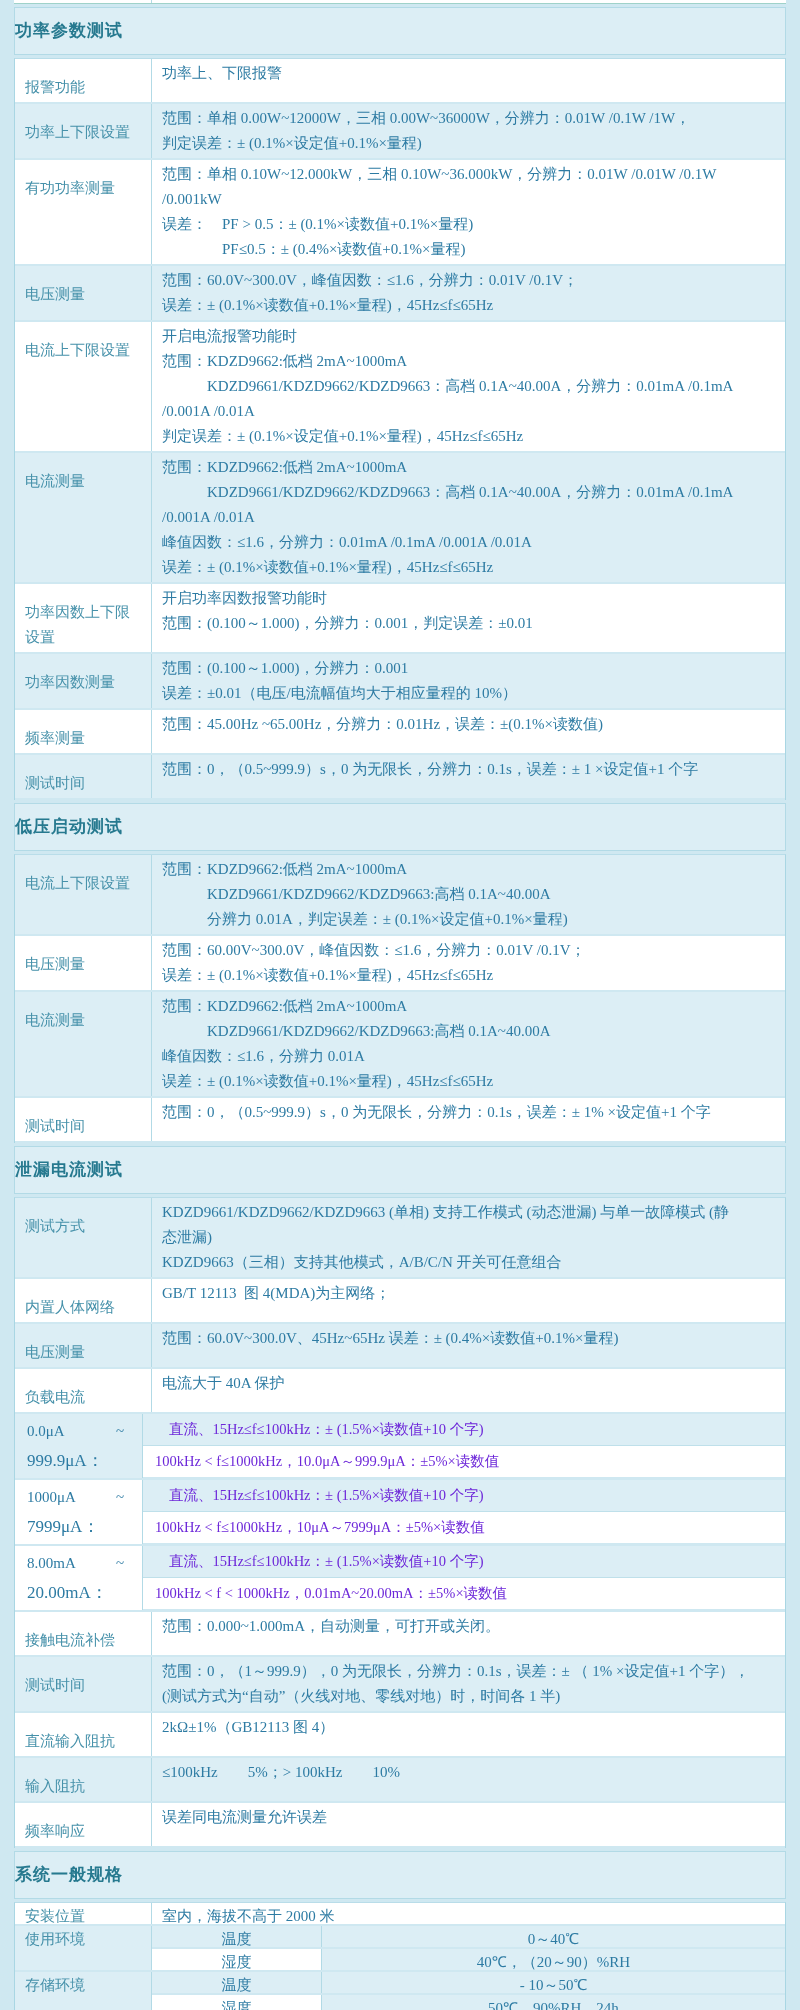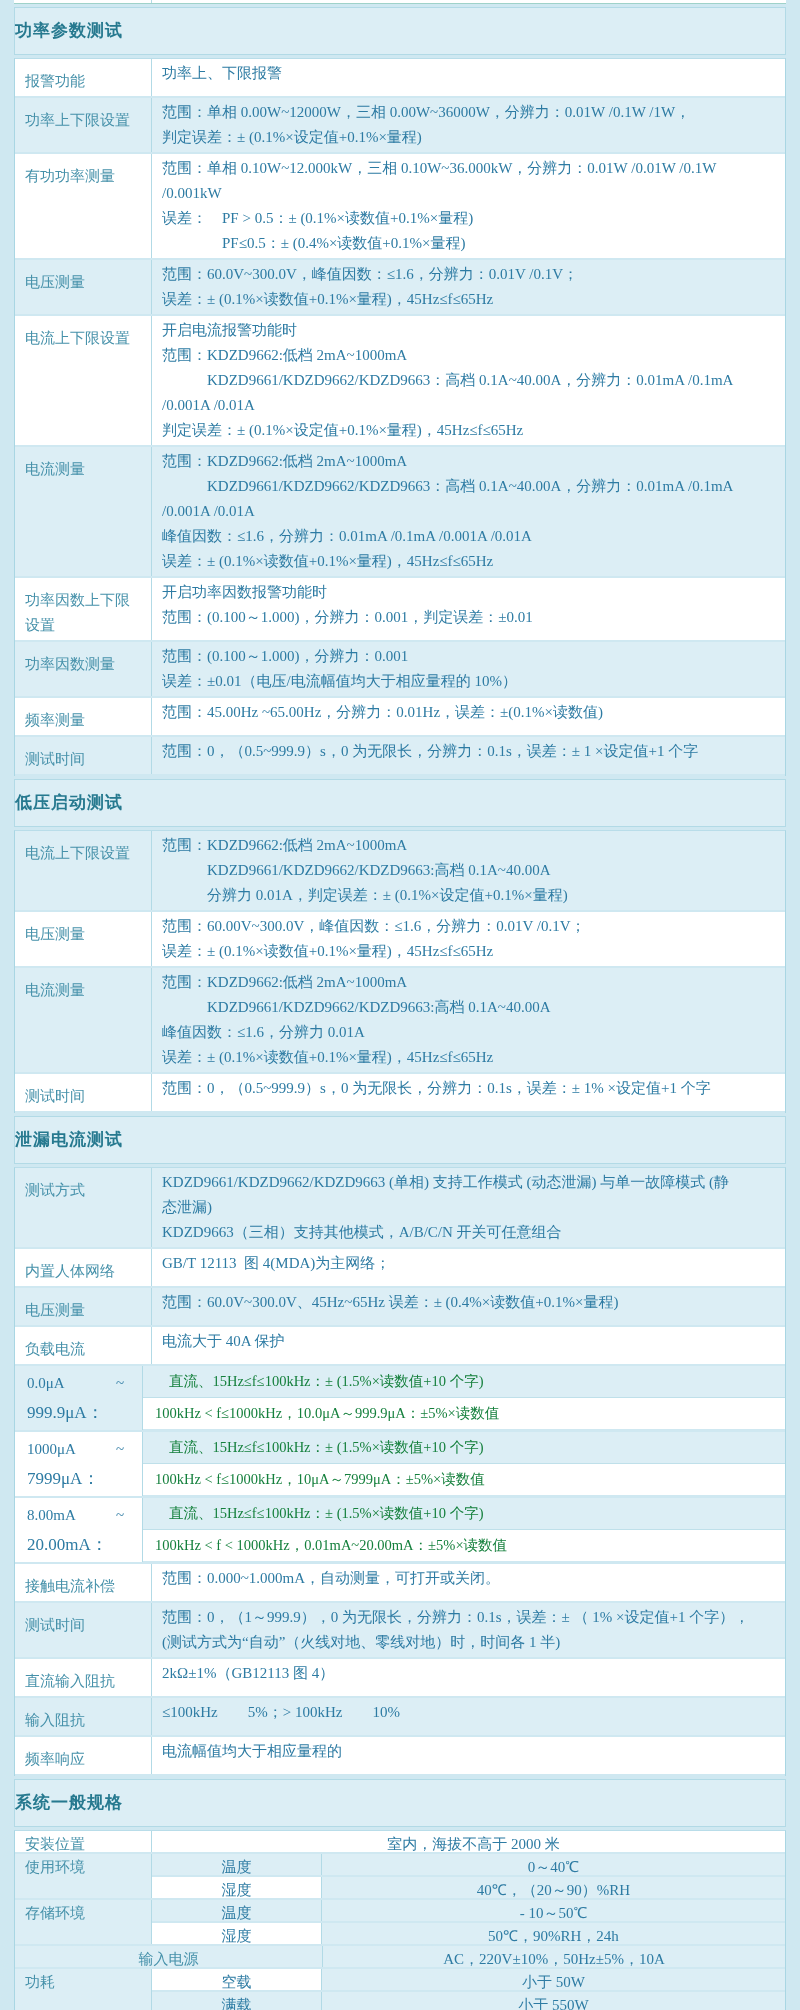--- a/index.html
+++ b/index.html
@@ -15,46 +15,46 @@
     margin:3px 0;height:46px;line-height:46px;text-align:left;
     background:#dceef5;border:1px solid #b2dae6;
     font-family:"Liberation Sans","DejaVu Sans",sans-serif;
     font-weight:bold;font-size:17px;color:#26798f;letter-spacing:1px;
   }
   .sec-table{border-left:1px solid #a9d6e3;border-right:1px solid #a9d6e3;border-top:1px solid #b9dde9;}
   .row{display:flex;border-bottom:2px solid #cfe8f1;}
   .bg-b{background:#dceef5;}
   .bg-w{background:#ffffff;}
   .cell{box-sizing:border-box;}
-  .lbl{width:137px;flex:0 0 137px;padding:10px 4px 2px 10px;border-right:1px solid #b2dae6;color:#4691aa;}
+  .lbl{width:137px;flex:0 0 137px;padding:16px 4px 2px 10px;border-right:1px solid #b2dae6;color:#4691aa;}
   .lbl .line,.cnt .line{line-height:25px;font-size:15px;white-space:pre-wrap;}
   .cnt{flex:1;padding:2px 4px 2px 10px;color:#2d7ba3;min-width:0;}
   
   .leak-blocks{flex:1;display:flex;flex-direction:column;min-width:0;}
   .leak-block{display:flex;border-bottom:2px solid #cfe8f1;}
   .leak-block:last-child{border-bottom:none;}
   .leak-range{width:128px;flex:0 0 128px;box-sizing:border-box;padding:3px 18px 3px 12px;border-right:1px solid #b2dae6;color:#2d7ba3;}
   .leak-range .r1{display:flex;justify-content:space-between;line-height:29px;font-size:15px;text-align:right;}
   .leak-range .r2{line-height:29px;font-size:17px;}
   .leak-errs{flex:1;display:flex;flex-direction:column;min-width:0;}
-  .leak-err{line-height:31px;font-size:14.5px;color:#15803d;white-space:nowrap;overflow:hidden;}
+  .leak-err{line-height:31px;font-size:14.5px;color:#6d28d9;white-space:nowrap;overflow:hidden;}
   .leak-err.e1{padding-left:26px;border-bottom:1px solid #bfe0ea;}
   .leak-err.e2{padding-left:12px;}
   
   .srow{display:flex;border-bottom:2px solid #cfe8f1;font-size:15px;color:#2d7ba3;}
   .scol1{width:137px;flex:0 0 137px;box-sizing:border-box;padding-left:10px;border-right:1px solid #b2dae6;line-height:27px;color:#4691aa;}
   .subcol{flex:1;display:flex;flex-direction:column;min-width:0;justify-content:center;}
   .subrow{display:flex;border-bottom:2px solid #cfe8f1;}
   .subrow:last-child{border-bottom:none;}
   .skey{width:170px;flex:0 0 170px;box-sizing:border-box;text-align:center;border-right:1px solid #b2dae6;line-height:27px;}
   .sval{flex:1;text-align:center;line-height:27px;min-width:0;}
   .h27{height:21px;line-height:27px;font-family:Liberation Serif, serif;}
   .mlabel{width:308px;flex:0 0 308px;box-sizing:border-box;text-align:center;border-right:1px solid #b2dae6;line-height:27px;color:#4691aa;}
   .mval{flex:1;text-align:center;line-height:27px;min-width:0;}
-  .pval{flex:1;padding-left:10px;line-height:27px;min-width:0;text-align:center;}
+  .pval{flex:1;padding-left:10px;line-height:27px;min-width:0;}
 </style>
 </head>
 <body>
 
 <div id="page-root">
   <div class="top-sliver">
       <span class="tsdiv"></span>
     </div>
 
 <div class="section">
@@ -312,21 +312,21 @@
           </div>
           <div class="cell cnt">
             <div class="line">≤100kHz　　5%；&gt; 100kHz　　10%</div>
           </div>
         </div>
         <div class="row bg-w">
           <div class="cell lbl">
             <div class="line">频率响应</div>
           </div>
           <div class="cell cnt">
-            <div class="line">电流幅值均大于相应量程的</div>
+            <div class="line">误差同电流测量允许误差</div>
           </div>
         </div>
       </div>
     </div>
     <div class="section">
       <div class="sec-header">系统一般规格</div>
       <div class="sec-table">
         <div class="srow bg-w">
           <div class="scol1 h27">安装位置</div>
           <div class="pval h27">室内，海拔不高于 2000 米</div>

